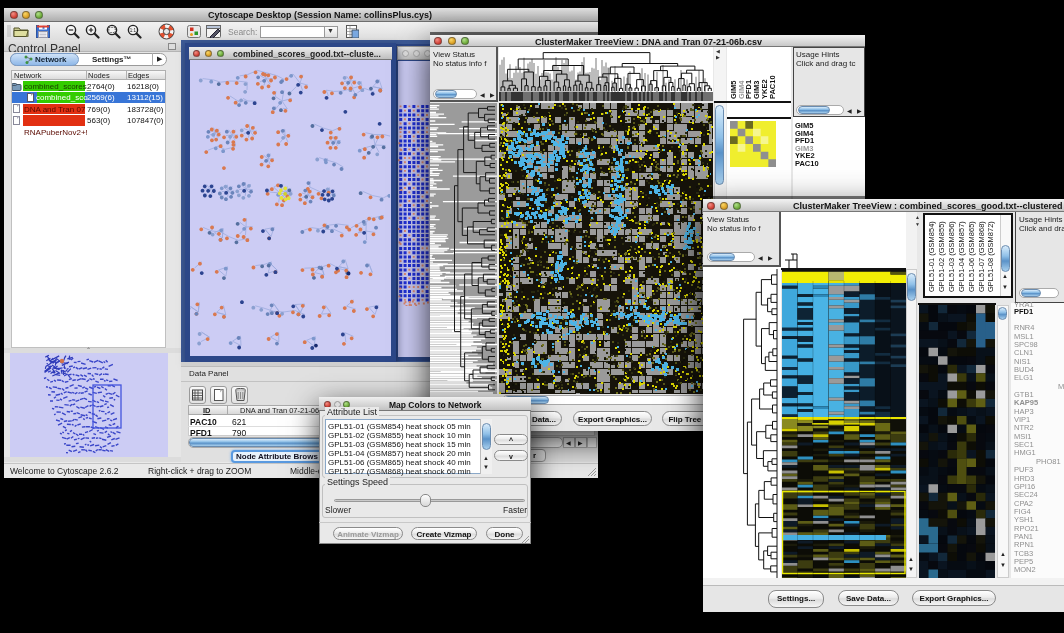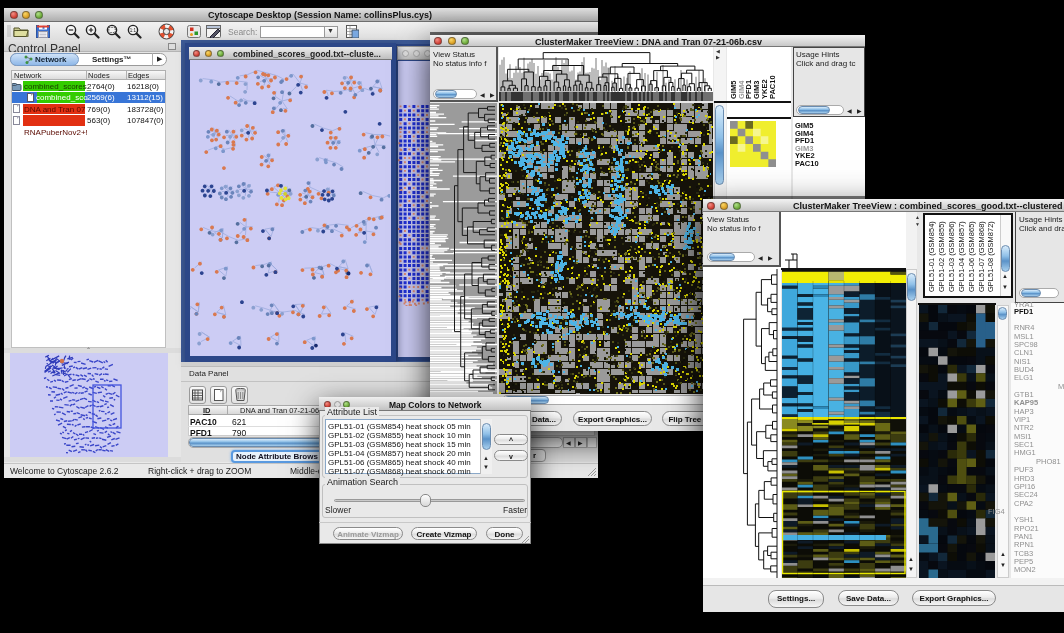--- a/index.html
+++ b/index.html
@@ -441,21 +441,21 @@
     <div class="abs" style="left:1014px;top:423.4px;font-size:7.5px;color:#8f8f8f;font-weight:normal;white-space:nowrap;">NTR2</div>
     <div class="abs" style="left:1014px;top:431.75px;font-size:7.5px;color:#8f8f8f;font-weight:normal;white-space:nowrap;">MSI1</div>
     <div class="abs" style="left:1014px;top:440.1px;font-size:7.5px;color:#8f8f8f;font-weight:normal;white-space:nowrap;">SEC1</div>
     <div class="abs" style="left:1014px;top:448.45px;font-size:7.5px;color:#8f8f8f;font-weight:normal;white-space:nowrap;">HMG1</div>
     <div class="abs" style="left:1014px;top:456.8px;font-size:7.5px;color:#8f8f8f;font-weight:normal;white-space:nowrap;padding-left:22px;">PHO81</div>
     <div class="abs" style="left:1014px;top:465.15px;font-size:7.5px;color:#8f8f8f;font-weight:normal;white-space:nowrap;">PUF3</div>
     <div class="abs" style="left:1014px;top:473.5px;font-size:7.5px;color:#8f8f8f;font-weight:normal;white-space:nowrap;">HRD3</div>
     <div class="abs" style="left:1014px;top:481.85px;font-size:7.5px;color:#8f8f8f;font-weight:normal;white-space:nowrap;">GPI16</div>
     <div class="abs" style="left:1014px;top:490.2px;font-size:7.5px;color:#8f8f8f;font-weight:normal;white-space:nowrap;">SEC24</div>
     <div class="abs" style="left:1014px;top:498.55px;font-size:7.5px;color:#8f8f8f;font-weight:normal;white-space:nowrap;">CPA2</div>
-    <div class="abs" style="left:988px;top:506.9px;font-size:7.5px;color:#8f8f8f;font-weight:normal;white-space:nowrap;">FIG4</div>
+    <div class="abs" style="left:1014px;top:506.9px;font-size:7.5px;color:#8f8f8f;font-weight:normal;white-space:nowrap;">FIG4</div>
     <div class="abs" style="left:1014px;top:515.25px;font-size:7.5px;color:#8f8f8f;font-weight:normal;white-space:nowrap;">YSH1</div>
     <div class="abs" style="left:1014px;top:523.6px;font-size:7.5px;color:#8f8f8f;font-weight:normal;white-space:nowrap;">RPO21</div>
     <div class="abs" style="left:1014px;top:531.95px;font-size:7.5px;color:#8f8f8f;font-weight:normal;white-space:nowrap;">PAN1</div>
     <div class="abs" style="left:1014px;top:540.3px;font-size:7.5px;color:#8f8f8f;font-weight:normal;white-space:nowrap;">RPN1</div>
     <div class="abs" style="left:1014px;top:548.65px;font-size:7.5px;color:#8f8f8f;font-weight:normal;white-space:nowrap;">TCB3</div>
     <div class="abs" style="left:1014px;top:557px;font-size:7.5px;color:#8f8f8f;font-weight:normal;white-space:nowrap;">PEP5</div>
     <div class="abs" style="left:1014px;top:565.35px;font-size:7.5px;color:#8f8f8f;font-weight:normal;white-space:nowrap;">MON2</div>
     <div class="abs" style="left:703px;top:578px;width:361px;height:7px;background:#f2f2f2"></div>
     <div class="abs" style="left:703px;top:585px;width:361px;height:27px;background:#e6e6e6;border-top:1px solid #bbb"></div>
     <div class="abs" style="left:768px;top:590px;width:56px;height:16px;">
@@ -486,21 +486,21 @@
     <div class="abs pill" style="left:481.5px;top:423px;width:9px;height:27px"></div>
     <div class="abs" style="left:483px;top:455px;font-size:6px;color:#222;font-weight:normal;white-space:nowrap;">▲</div>
     <div class="abs" style="left:483px;top:464px;font-size:6px;color:#222;font-weight:normal;white-space:nowrap;">▼</div>
     <div class="abs" style="left:494px;top:434px;width:34px;height:11px;">
       <div class="btn" style="width:34px;height:11px;line-height:11px;border-radius:6px;font-size:7px">^</div>
     </div>
     <div class="abs" style="left:494px;top:450px;width:34px;height:11px;">
       <div class="btn" style="width:34px;height:11px;line-height:11px;border-radius:6px;font-size:7px">v</div>
     </div>
     <div class="abs" style="left:322px;top:484px;width:206px;height:34px;border:1px solid #c0c0c0;border-radius:3px"></div>
-    <div class="abs" style="left:325px;top:477px;font-size:9px;color:#222;font-weight:normal;white-space:nowrap;background:#e9e9e9;padding:0 2px">Animation Search</div>
+    <div class="abs" style="left:325px;top:477px;font-size:9px;color:#222;font-weight:normal;white-space:nowrap;background:#e9e9e9;padding:0 2px">Settings Speed</div>
     <div class="abs" style="left:334px;top:499px;width:191px;height:3px;background:linear-gradient(#b8b8b8,#dcdcdc);border:1px solid #999;border-radius:2px"></div>
     <div class="abs" style="left:420px;top:494px;width:11px;height:13px;background:linear-gradient(#fdfdfd,#d8d8d8);border:1px solid #888;border-radius:5px 5px 5px 5px"></div>
     <div class="abs" style="left:325px;top:505px;font-size:8.5px;color:#222;font-weight:normal;white-space:nowrap;">Slower</div>
     <div class="abs" style="left:503px;top:505px;font-size:8.5px;color:#222;font-weight:normal;white-space:nowrap;">Faster</div>
     <div class="abs" style="left:319px;top:522px;width:212px;height:1px;background:#c8c8c8"></div>
     <div class="abs" style="left:333px;top:527px;width:70px;height:13px;">
       <div class="btn" style="width:70px;height:13px;line-height:13px;color:#9a9a9a">Animate Vizmap</div>
     </div>
     <div class="abs" style="left:411px;top:527px;width:66px;height:13px;">
       <div class="btn" style="width:66px;height:13px;line-height:13px">Create Vizmap</div>

